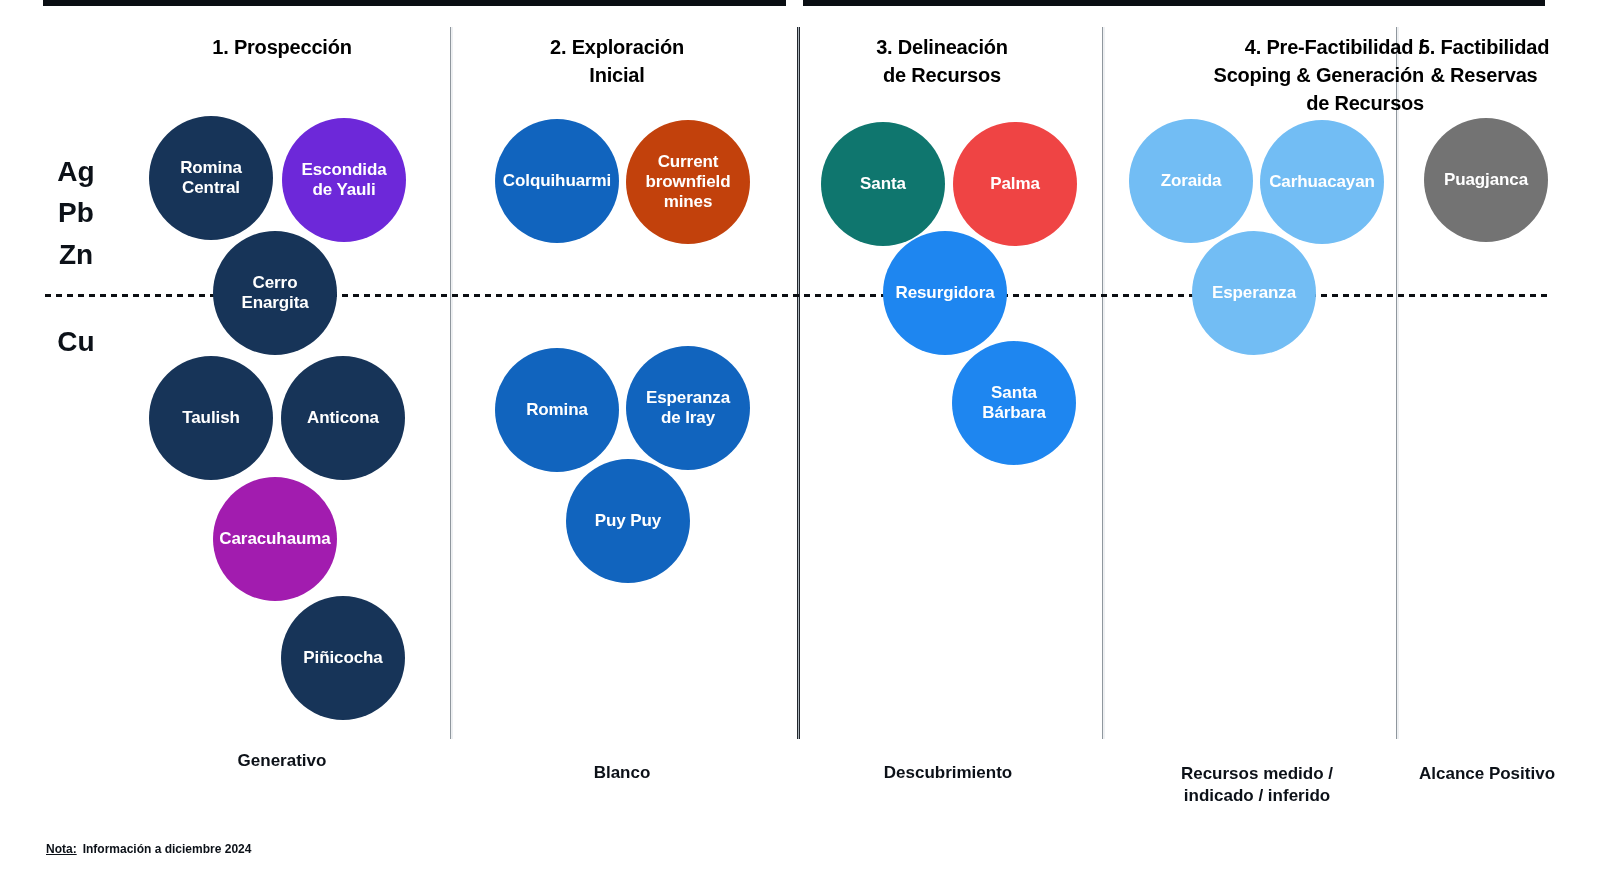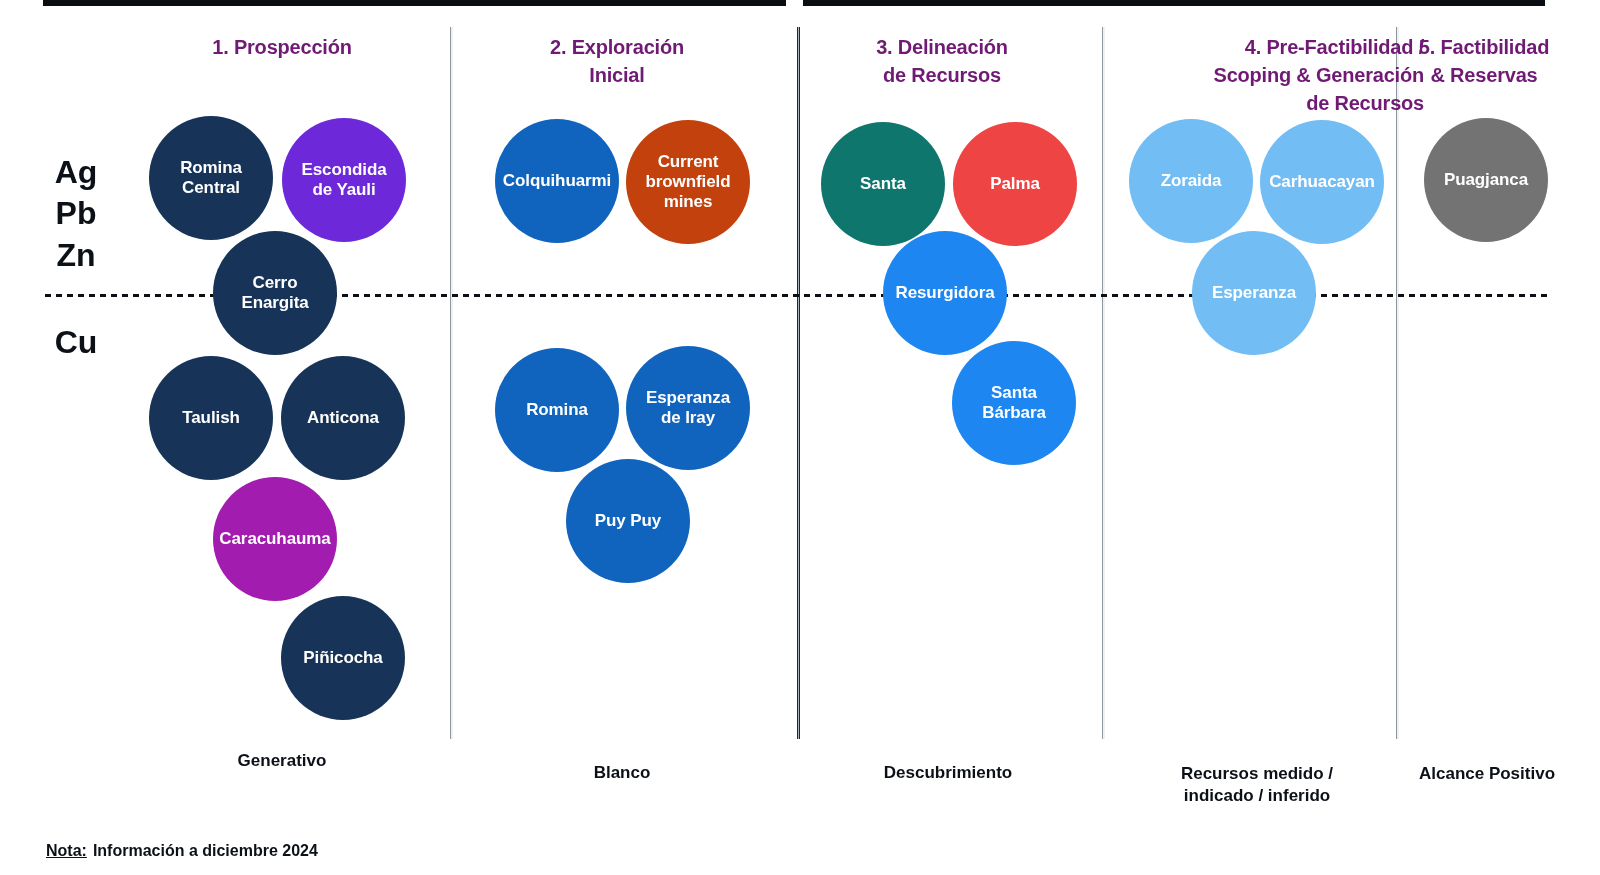--- a/index.html
+++ b/index.html
@@ -11,40 +11,40 @@
   .separator{position:absolute;top:27px;height:712px;width:3px;}
   .separator.light{background:linear-gradient(90deg,#8f979e 0 1px,#eef0f2 1px 3px);}
   .separator.dark{background:linear-gradient(90deg,#23282e 0 1px,#aeb6bd 1px 2px,#23282e 2px 3px);}
   .divider-dotted{
     position:absolute;height:3px;z-index:1;
     background:repeating-linear-gradient(90deg,#0c0f13 0 6px,transparent 6px 11px);
   }
   .stage-title{
     position:absolute;top:33px;width:340px;margin-left:-170px;
     text-align:center;font-size:20px;line-height:28px;font-weight:700;
-    letter-spacing:-0.2px;color:#701a75;z-index:3;
+    letter-spacing:-0.2px;color:#000000;z-index:3;
   }
   .metal-label{
     position:absolute;width:60px;margin-left:-30px;text-align:center;
-    font-size:32px;line-height:28px;font-weight:700;color:#0c1118;z-index:2;
+    font-size:28px;line-height:28px;font-weight:700;color:#0c1118;z-index:2;
   }
   .bubble{
     position:absolute;width:124px;height:124px;border-radius:50%;z-index:2;
     display:flex;align-items:center;justify-content:center;text-align:center;
     box-sizing:border-box;padding:0 8px;
   }
   .bubble span{
     color:#ffffff;font-size:17px;line-height:20px;font-weight:600;letter-spacing:-0.1px;
   }
   .stage-footer{
     position:absolute;width:300px;margin-left:-150px;text-align:center;
     font-size:17px;line-height:22px;font-weight:700;color:#0c1118;
     white-space:pre-line;z-index:2;
   }
-  .footnote{position:absolute;left:46px;top:842px;font-size:16px;font-weight:700;color:#0c1118;z-index:2;}
+  .footnote{position:absolute;left:46px;top:842px;font-size:12px;font-weight:700;color:#0c1118;z-index:2;}
   .footnote .fn-label{text-decoration:underline;}
   .footnote .fn-text{margin-left:6px;}
 </style>
 </head>
 <body>
 
 <div class="canvas">
   <div id="bars">
       <div class="topbar" style="left: 43px; width: 743px; background: rgb(10, 14, 19);"></div>
       <div class="topbar" style="left: 803px; width: 742px; background: rgb(10, 14, 19);"></div>

